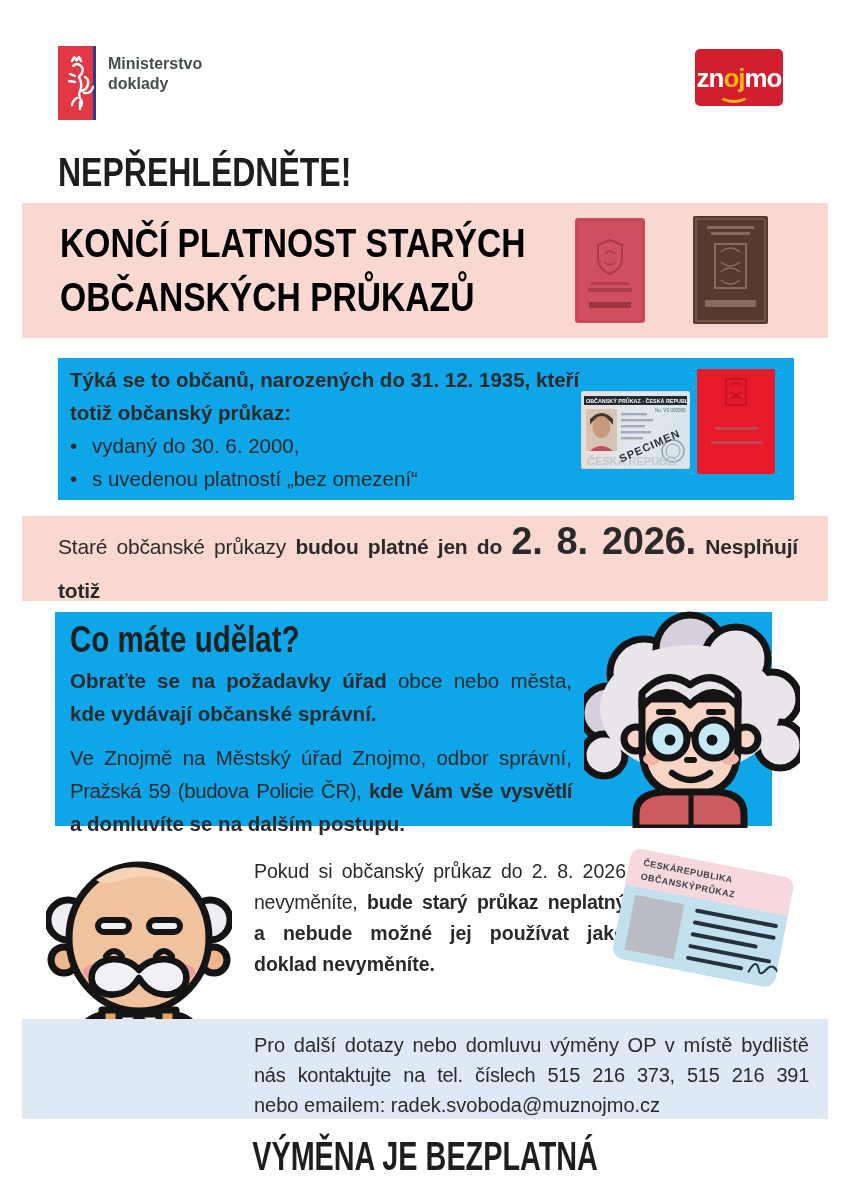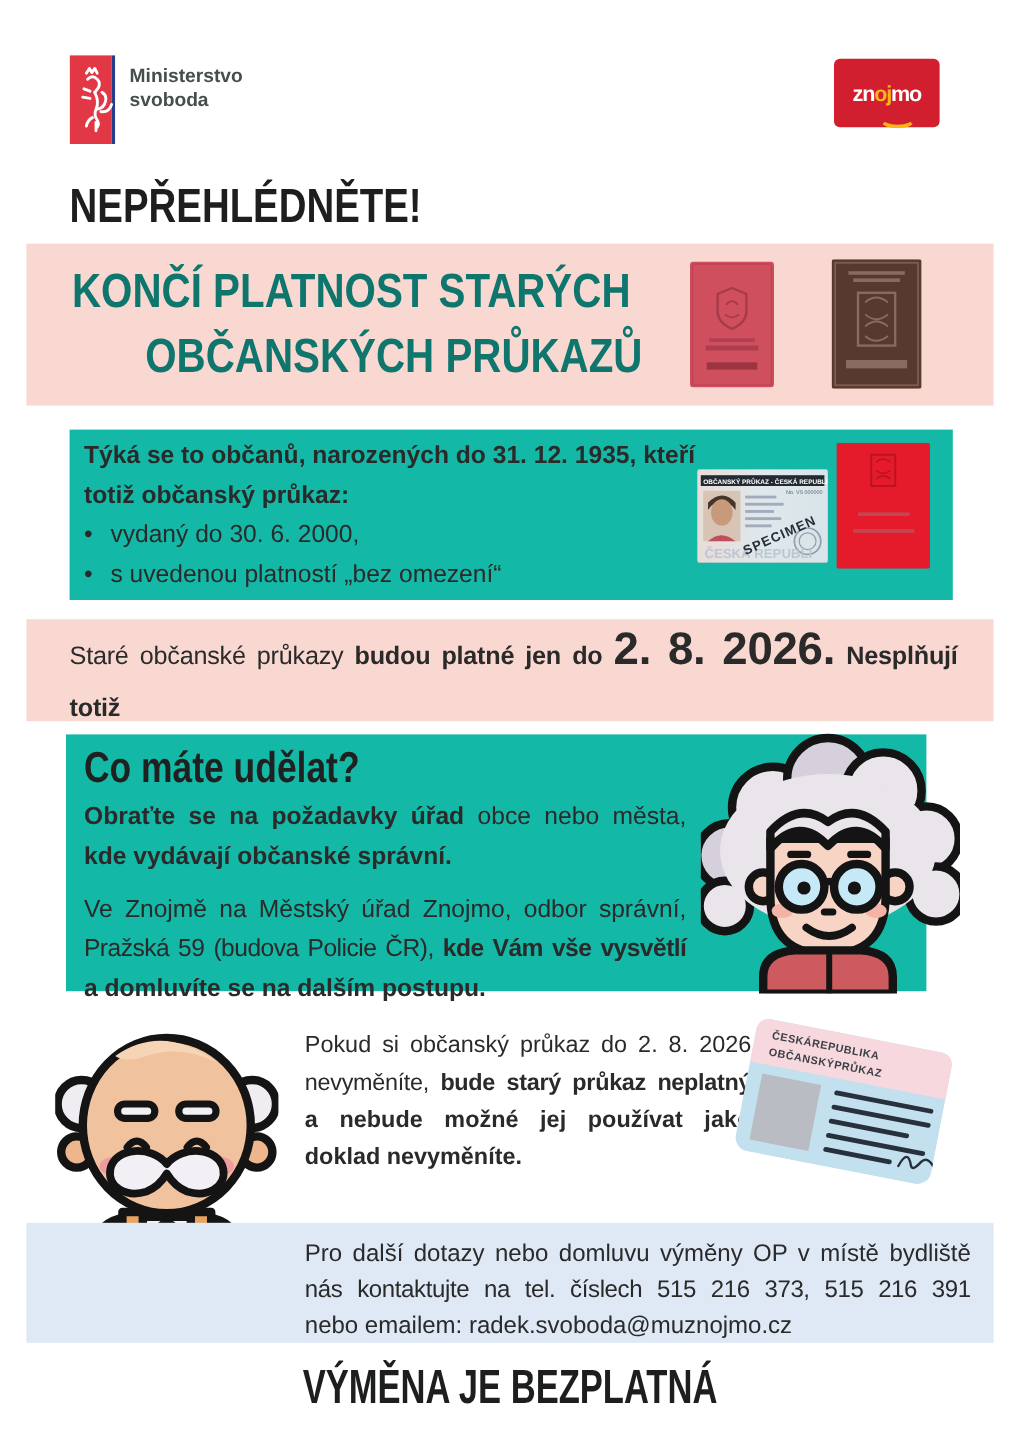--- a/index.html
+++ b/index.html
@@ -9,36 +9,36 @@
     font-family:"Liberation Sans","DejaVu Sans",sans-serif;color:#262626;overflow:hidden;text-decoration:underline;
   }
   .abs{position:absolute;}
 
   
   .min-logo{left:58px;top:30px;display:flex;gap:12px;}
   .min-mark{position:relative;width:38px;height:74px;}
   .min-text{font-size:16px;font-weight:600;color:#454e4b;line-height:20px;padding-top:8px;}
   .znojmo{left:695px;top:33px;width:88px;height:57px;background:#d11f2f;border-radius:5px;
           display:flex;align-items:center;justify-content:center;}
-  .zn-wrap{position:relative;font-size:18px;font-weight:700;letter-spacing:-1px;color:#ffffff;line-height:1;}
+  .zn-wrap{position:relative;font-size:26px;font-weight:700;letter-spacing:-1px;color:#ffffff;line-height:1;}
   .zn-oj{color:#fdb714;}
   .zn-smile{position:absolute;left:21px;top:20px;width:26px;height:12px;
             border:3px solid transparent;border-bottom:3.5px solid #fdb714;border-radius:50%;}
 
   
   .cond{display:inline-block;white-space:nowrap;transform-origin:left center;}
   .alert-title{left:58px;top:134px;font-size:40px;font-weight:800;color:#1d1e1e;}
   .alert-title .cond{transform:scaleX(0.80);}
 
   .band-pink{left:22px;width:806px;background:#f9d8d1;}
   .band1{top:187px;height:135px;}
-  .band1-title{position:absolute;left:38px;top:13px;font-size:40px;font-weight:700;color:#0f766e;line-height:54px;text-align:right;}
+  .band1-title{position:absolute;left:38px;top:13px;font-size:40px;font-weight:700;color:#000000;line-height:54px;}
   .band1-title .cond{transform:scaleX(0.84);}
 
-  .bluebox{background:#14b8a6;}
+  .bluebox{background:#0ea5e9;}
   .box1{left:58px;top:342px;width:736px;height:142px;}
   .box1-text{position:absolute;left:12px;top:5px;width:520px;font-size:20.5px;line-height:33px;color:#2a2a2a;}
   .b{font-weight:700;}
   .bullet{display:inline-block;width:22px;}
 
   .band2{top:500px;height:85px;}
   .band2-text{position:absolute;left:36px;top:3px;width:740px;font-size:21px;color:#2a2a2a;}
   .band2 .l1{line-height:44px;text-align:justify;text-align-last:justify;word-spacing:-1px;letter-spacing:-0.2px;}
   .band2 .l2{line-height:38px;}
   .big-date{font-size:38px;font-weight:700;}
@@ -87,21 +87,21 @@
           <path d="M15 20 q4 -4 8 0 q3 3 1 7 l-3 4"></path>
           <path d="M21 31 q4 8 1 14 q-2 5 1 9 q2 3 0 6"></path>
           <path d="M17 30 l-5 -2 m5 8 l-6 -1"></path>
           <path d="M19 52 q-4 2 -5 7 m8 -3 l0 7"></path>
           <path d="M23 45 q6 -1 7 -7 q1 -5 -3 -7 m-1 16 q7 1 9 -6"></path>
         </g>
       </svg>
     </div>
     <div class="min-text">
       <div>Ministerstvo</div>
-      <div>svoboda</div>
+      <div>doklady</div>
     </div>
   </div>
 
   <div class="abs znojmo">
     <div class="zn-wrap">
       <span>zn</span><span class="zn-oj">oj</span><span>mo</span>
       <span class="zn-smile"></span>
     </div>
   </div>
 

